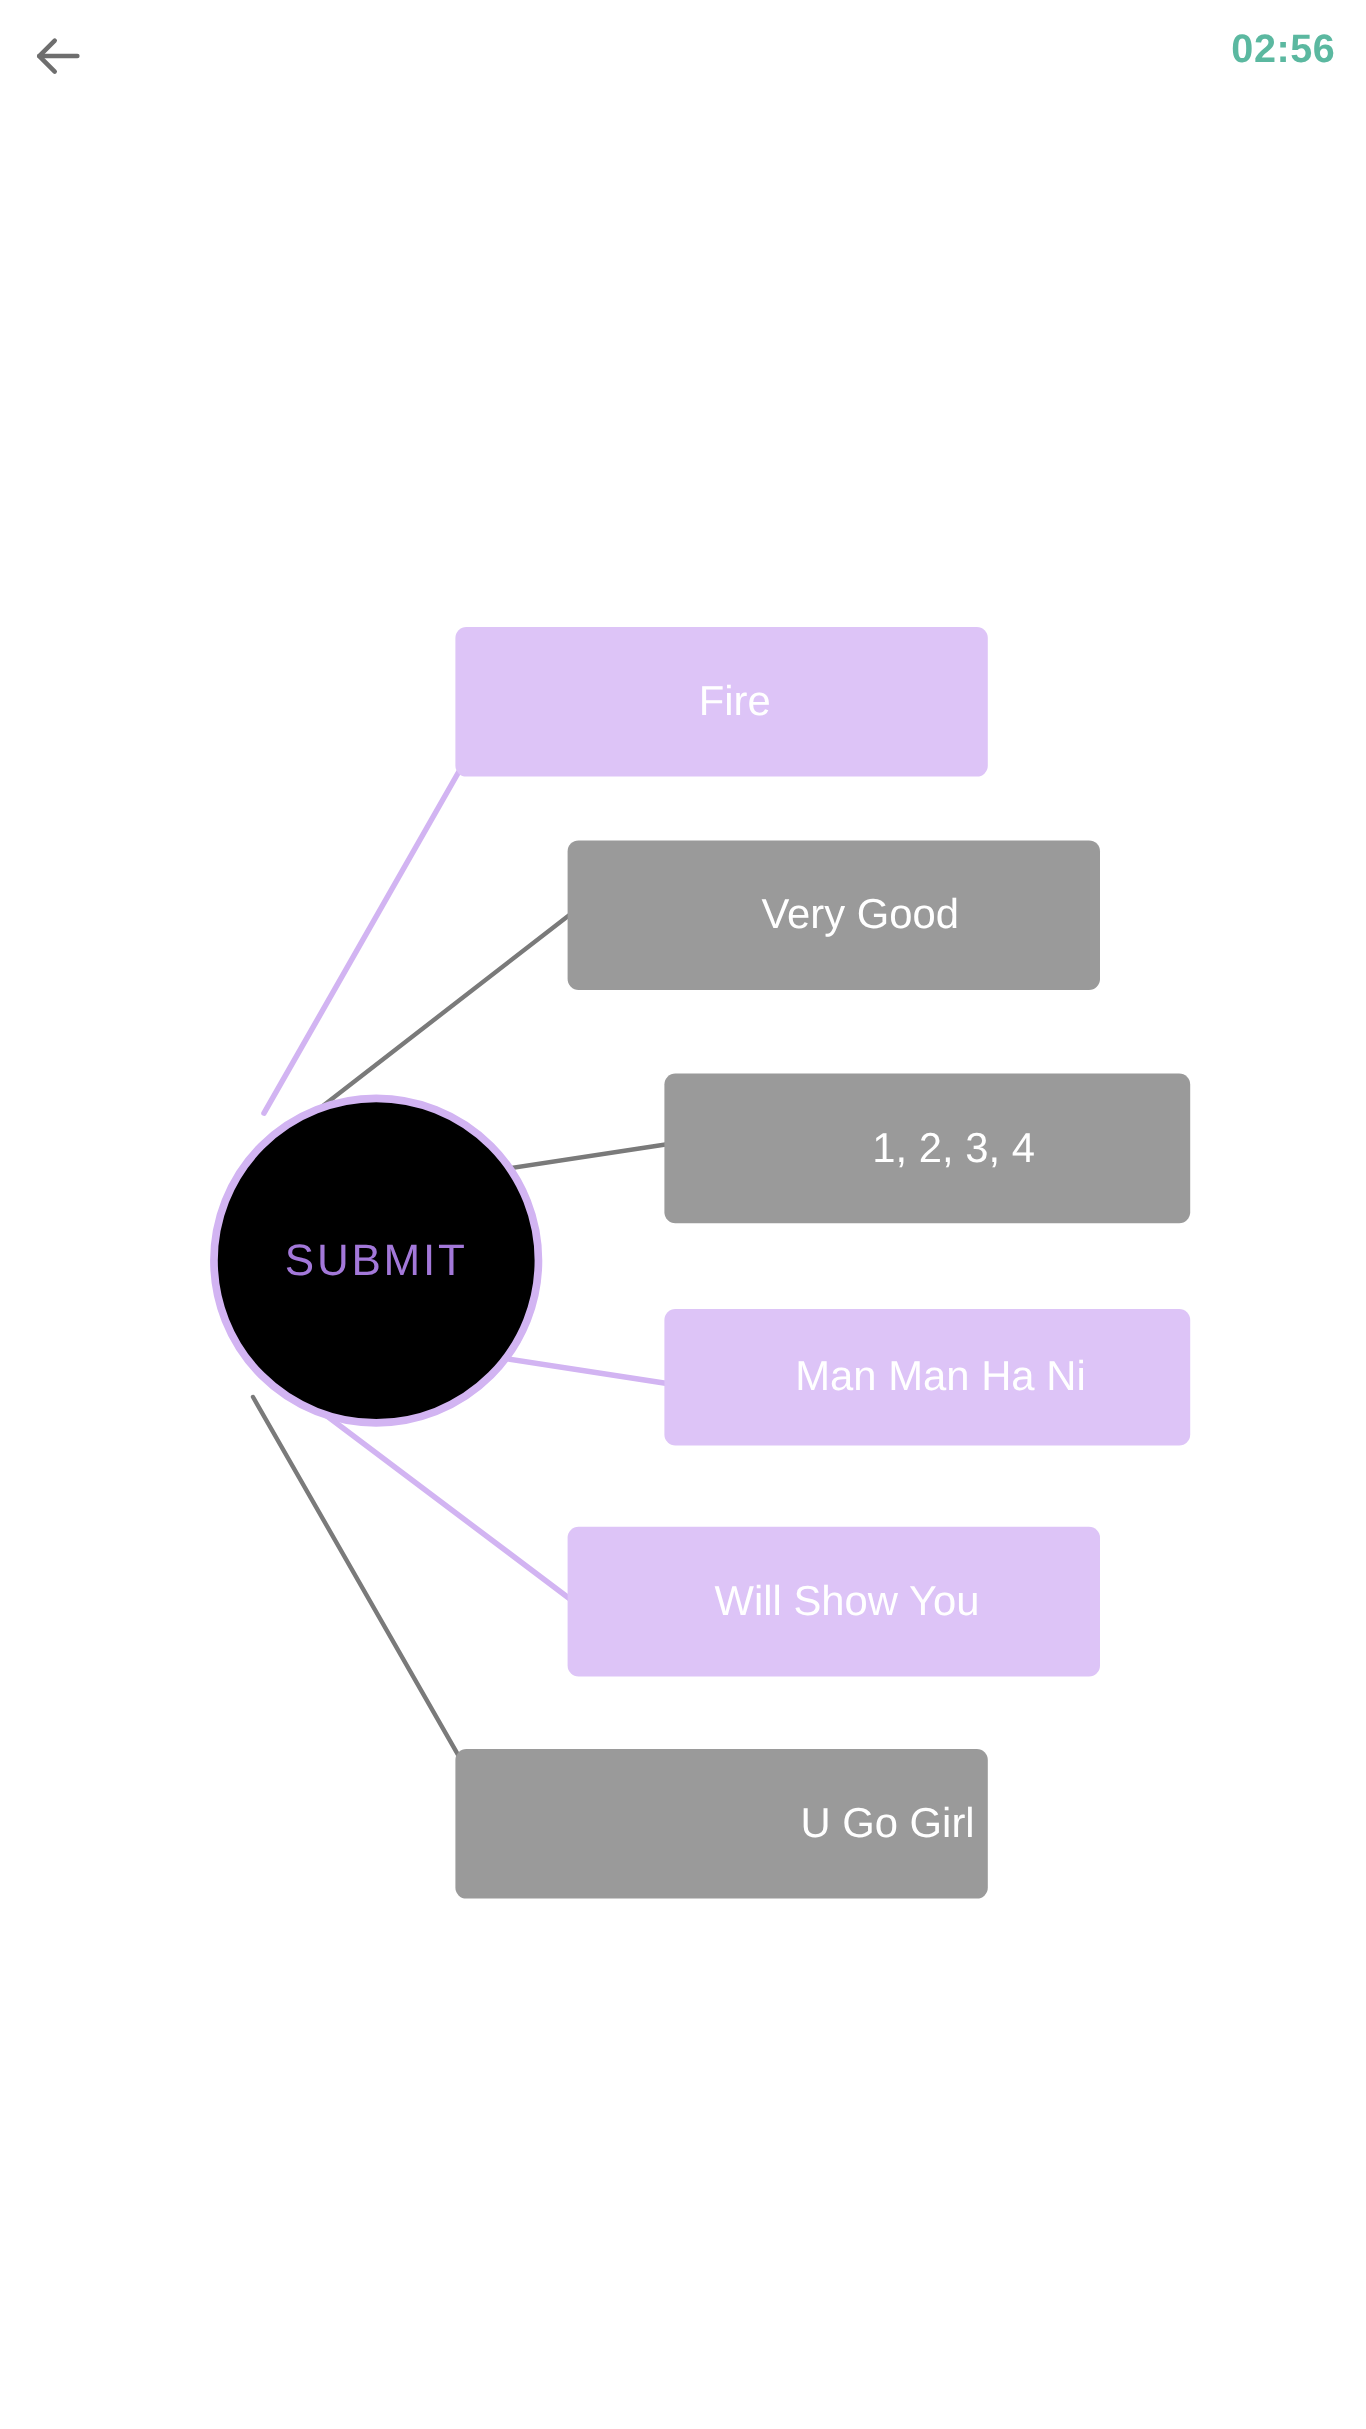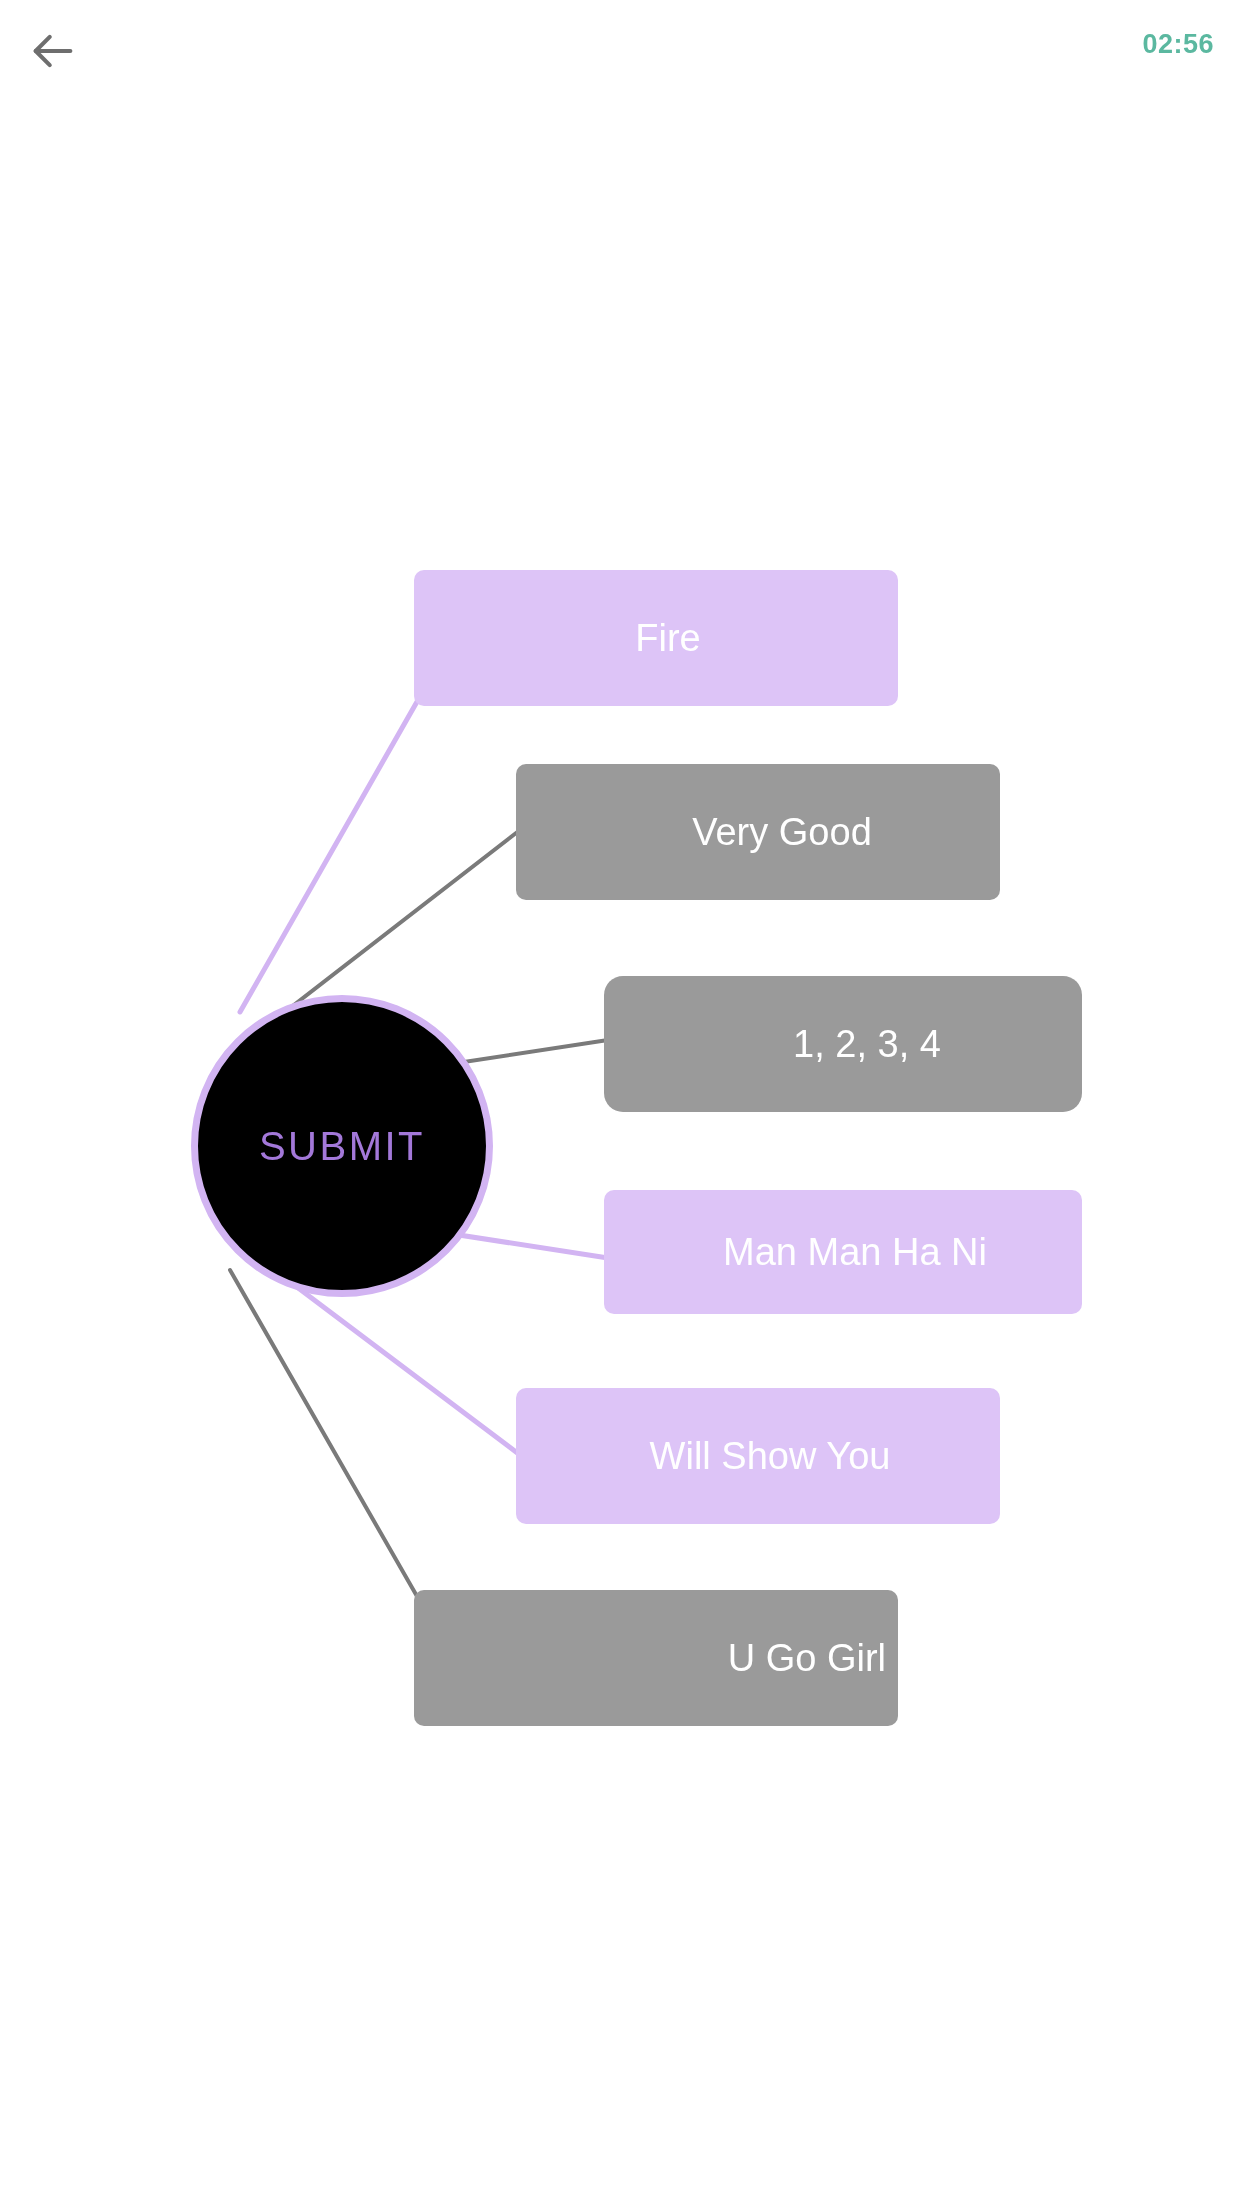--- a/index.html
+++ b/index.html
@@ -31,21 +31,21 @@
     display: flex;
     align-items: center;
     justify-content: center;
     cursor: pointer;
   }
   #back-button svg { display: block; }
   #timer-label {
     position: absolute;
     right: 28px;
     top: 18px;
-    font-size: 27px;
+    font-size: 36px;
     font-weight: bold;
     letter-spacing: 0.5px;
     color: #5bb8a0;
     line-height: 52px;
   }
 
   
   #mindmap-canvas {
     position: absolute;
     left: 0; top: 0;
@@ -134,21 +134,21 @@
     <span id="submit-node-label" style="color: rgb(163, 120, 217);">SUBMIT</span>
   </div>
 
   <div id="answer-nodes">
       <div class="answer-node node-purple" style="left: 414px; top: 570px; width: 484px; height: 136px;">
         <span class="answer-label">Fire</span>
       </div>
       <div class="answer-node node-gray" style="left: 516px; top: 764px; width: 484px; height: 136px;">
         <span class="answer-label">Very Good</span>
       </div>
-      <div class="answer-node node-gray" style="left: 604px; top: 976px; width: 478px; height: 136px; border-radius: 19px;">
+      <div class="answer-node node-gray" style="left: 604px; top: 976px; width: 478px; height: 136px;">
         <span class="answer-label">1, 2, 3, 4</span>
       </div>
       <div class="answer-node node-purple" style="left: 604px; top: 1190px; width: 478px; height: 124px;">
         <span class="answer-label">Man Man Ha Ni</span>
       </div>
       <div class="answer-node node-purple" style="left: 516px; top: 1388px; width: 484px; height: 136px;">
         <span class="answer-label">Will Show You</span>
       </div>
       <div class="answer-node node-gray" style="left: 414px; top: 1590px; width: 484px; height: 136px; justify-content: flex-end;">
         <span class="answer-label">U Go Girl</span>

